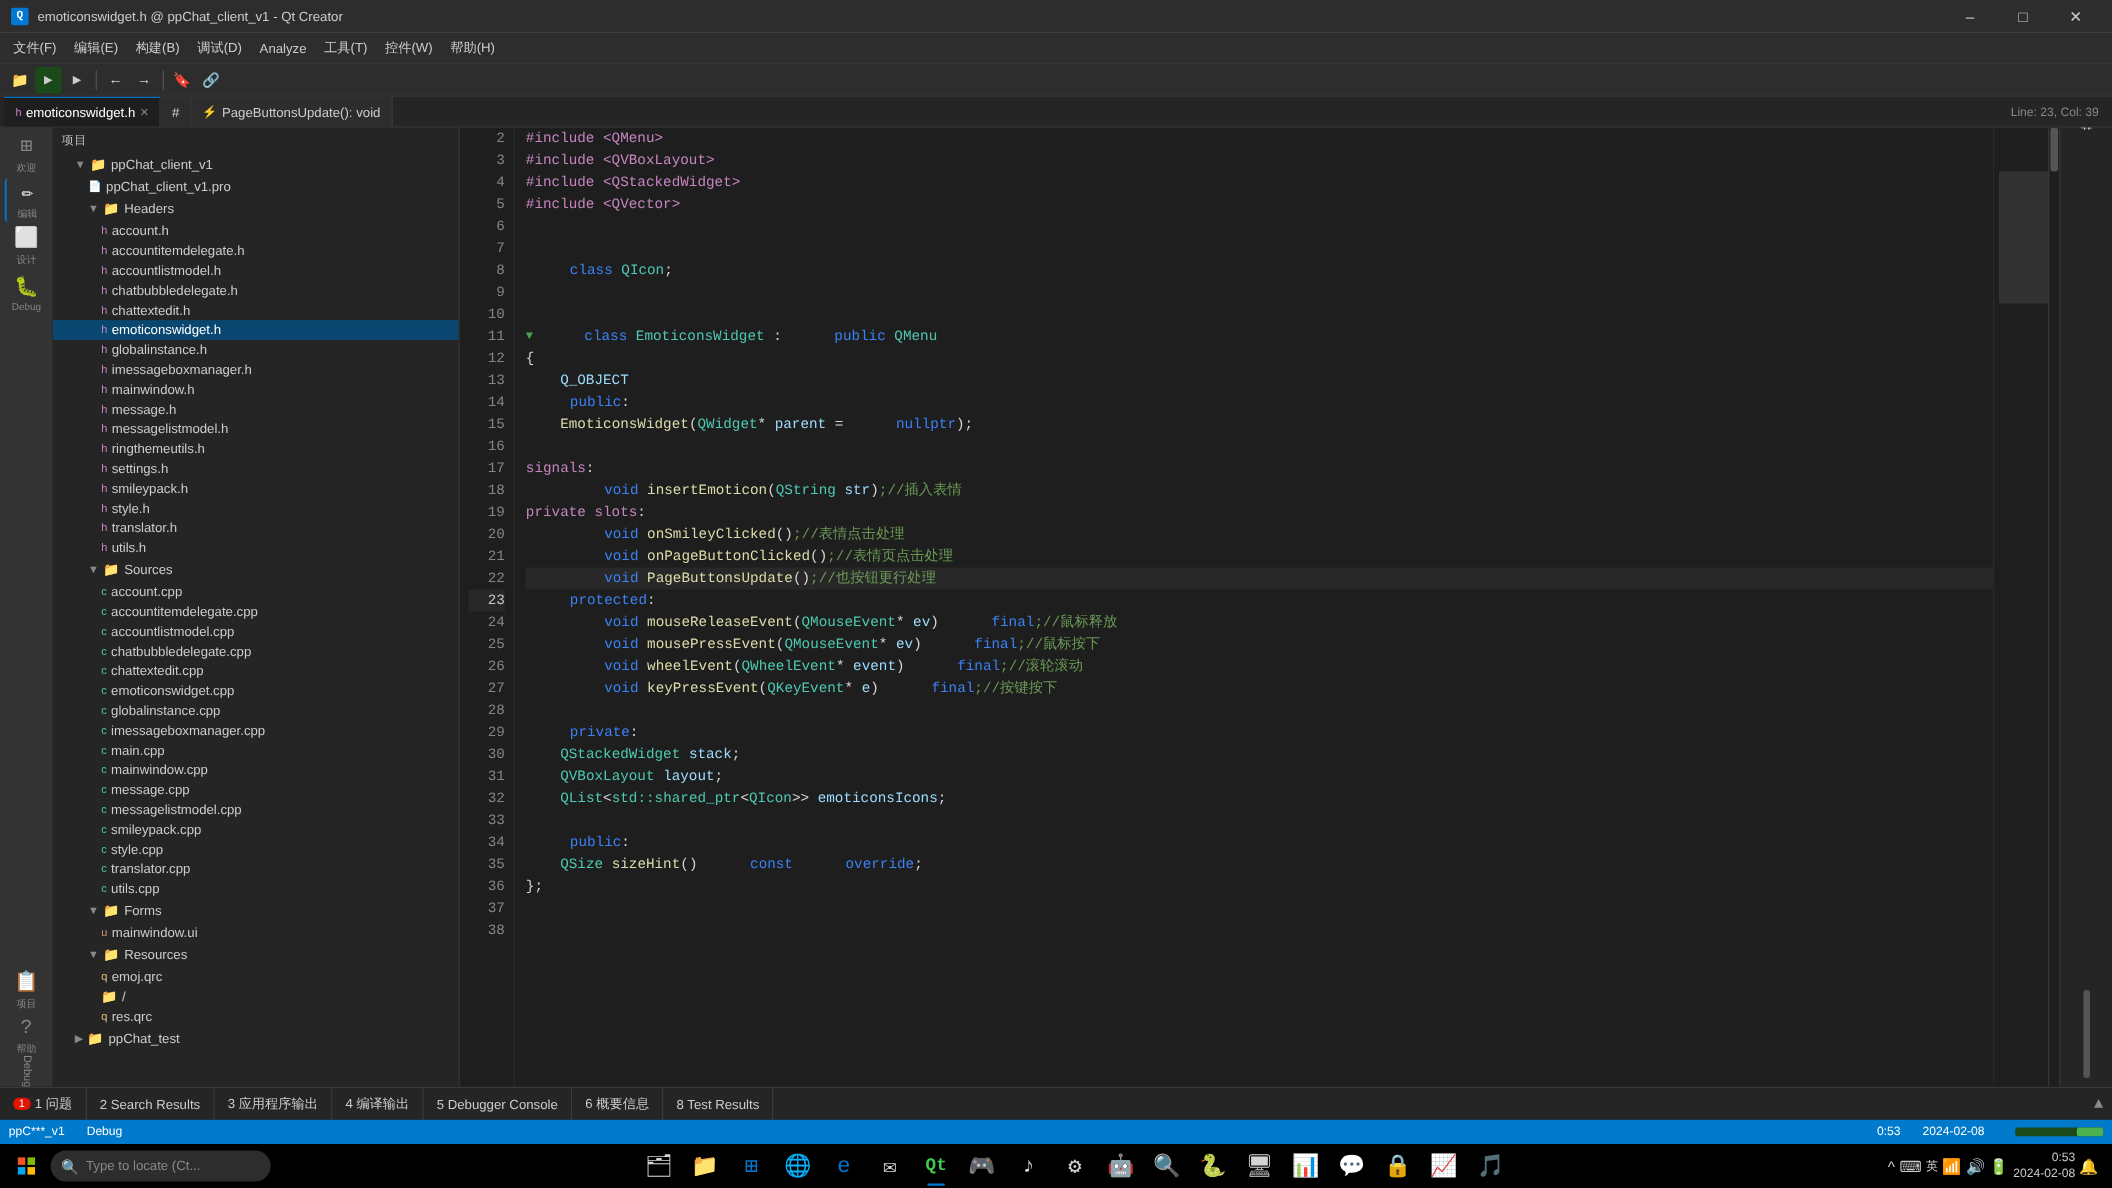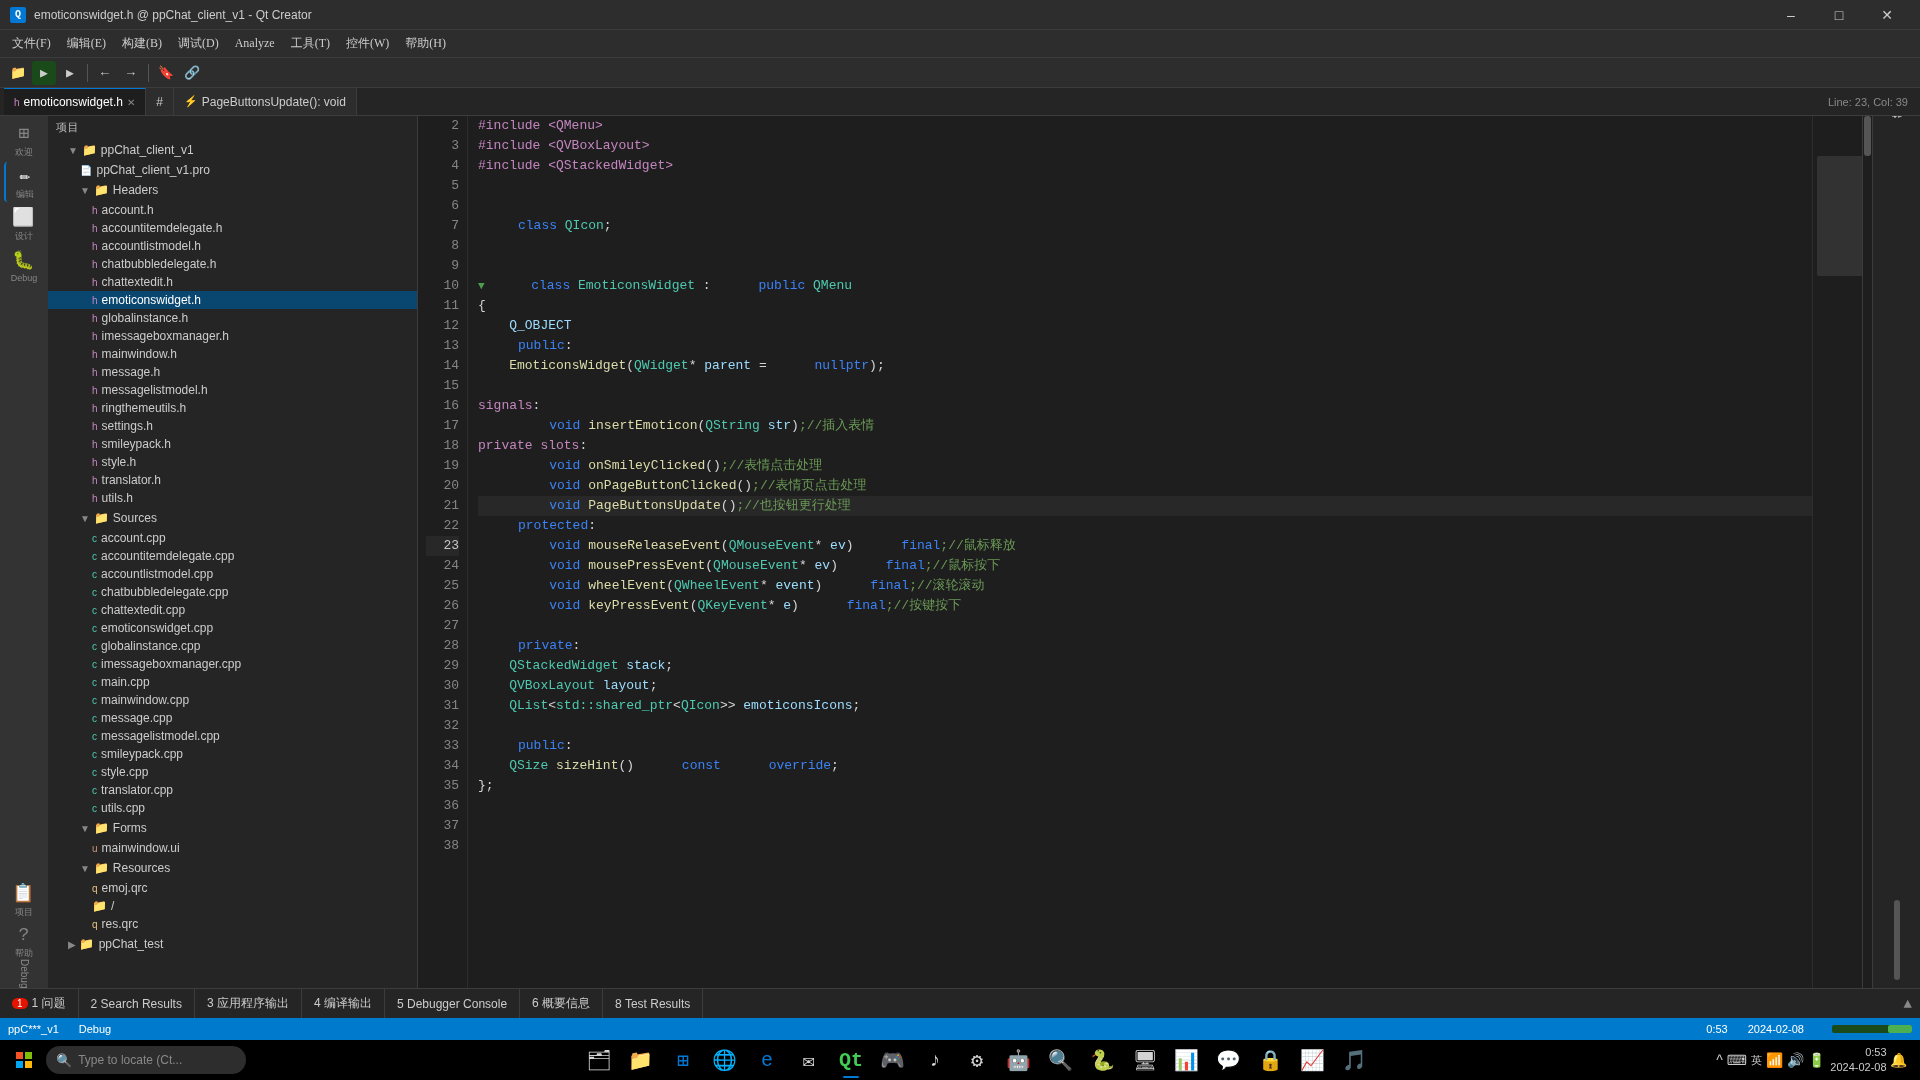--- a/index.html
+++ b/index.html
@@ -52,21 +52,21 @@
       background: #2d2d2d;
       display: flex;
       align-items: center;
       padding: 0 4px;
       border-bottom: 1px solid #3c3c3c;
     }
     .menu-item {
       padding: 4px 8px;
       color: #cccccc;
       font-size: 12px;
-      font-family: Liberation Serif, serif;
+      font-family: Liberation Sans, sans-serif;
       cursor: pointer;
     }
 
     
     .toolbar {
       height: 30px;
       background: #2d2d2d;
       display: flex;
       align-items: center;
       padding: 0 6px;
@@ -689,20 +689,21 @@
           <span class="line-number">34</span>
           <span class="line-number">35</span>
           <span class="line-number">36</span>
           <span class="line-number">37</span>
           <span class="line-number">38</span>
         </div>
         <div class="code-lines">
           <div class="code-line"><span class="inc">#include &lt;QMenu&gt;</span></div>
           <div class="code-line"><span class="inc">#include &lt;QVBoxLayout&gt;</span></div>
           <div class="code-line"><span class="inc">#include &lt;QStackedWidget&gt;</span></div>
+          <div class="code-line"><span class="inc">#include &lt;QVector&gt;</span></div>
           <div class="code-line"></div>
           <div class="code-line"></div>
           <div class="code-line"><span class="kw">class </span><span class="cls">QIcon</span><span class="punc">;</span></div>
           <div class="code-line"></div>
           <div class="code-line"></div>
           <div class="code-line"><span class="fold-icon" style="color:#4e9d4e; font-size:11px; cursor:pointer;">▼ </span><span class="kw">class </span><span class="cls">EmoticonsWidget</span><span class="punc"> : </span><span class="kw">public </span><span class="cls">QMenu</span></div>
           <div class="code-line"><span class="punc">{</span></div>
           <div class="code-line"><span class="macro">    Q_OBJECT</span></div>
           <div class="code-line"><span class="kw">public</span><span class="punc">:</span></div>
           <div class="code-line"><span class="text">    </span><span class="fn">EmoticonsWidget</span><span class="punc">(</span><span class="cls">QWidget</span><span class="op">* </span><span class="param">parent</span><span class="op"> = </span><span class="kw">nullptr</span><span class="punc">);</span></div>
@@ -821,21 +822,21 @@
       <div class="taskbar-app">
         <span style="font-size:20px;">🌐</span>
       </div>
       <div class="taskbar-app">
         <span style="font-size:20px; color:#0078d4;">e</span>
       </div>
       <div class="taskbar-app">
         <span style="font-size:20px;">✉</span>
       </div>
       <div class="taskbar-app active">
-        <span style="font-size:20px; color:#41cd52; font-weight:bold;">Qt</span>
+        <span style="font-size:16px; color:#41cd52; font-weight:bold;">Qt</span>
       </div>
       <div class="taskbar-app">
         <span style="font-size:20px;">🎮</span>
       </div>
       <div class="taskbar-app">
         <span style="font-size:20px;">♪</span>
       </div>
       <div class="taskbar-app">
         <span style="font-size:20px;">⚙</span>
       </div>

